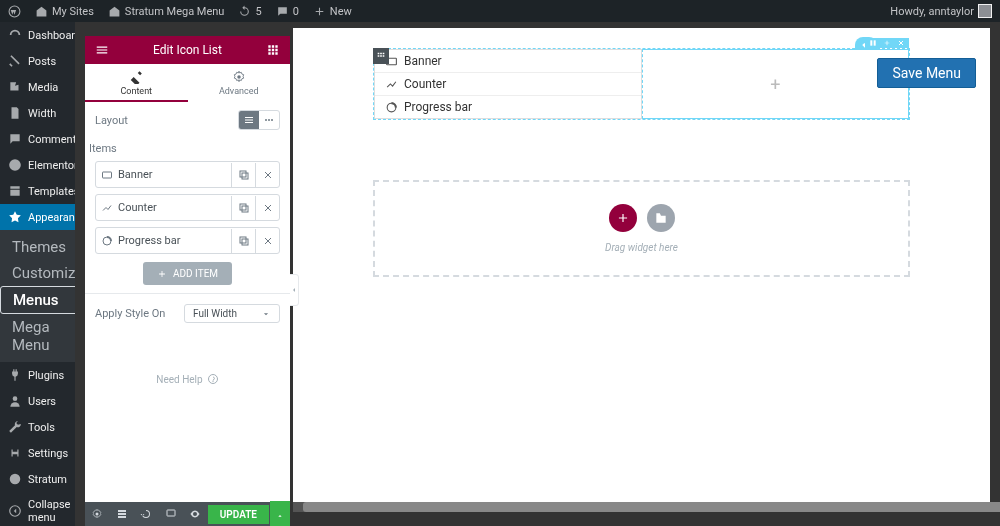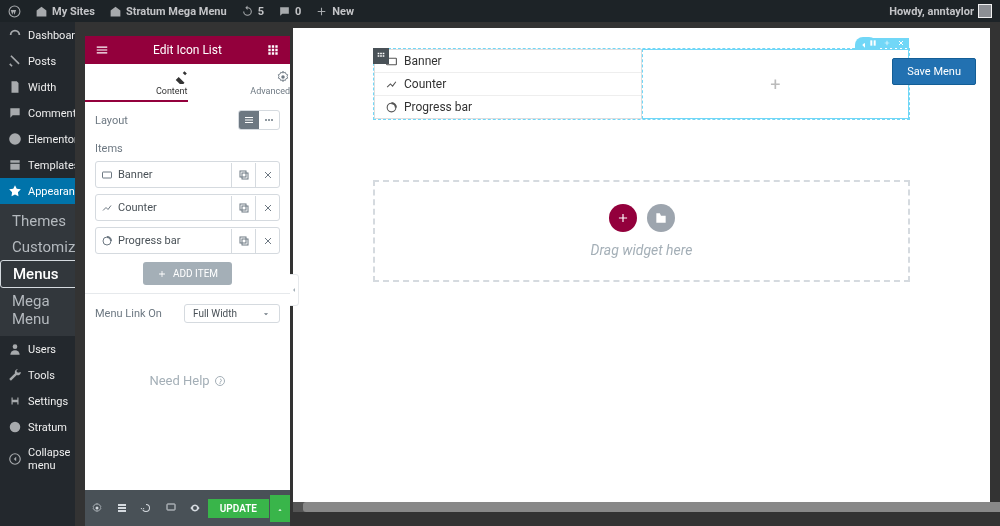--- a/index.html
+++ b/index.html
@@ -1,73 +1,73 @@
 <!DOCTYPE html>
 <html><head>
 <meta charset="utf-8">
 <style>
 * { box-sizing: border-box; margin: 0; padding: 0; font-family: -apple-system, BlinkMacSystemFont, "Segoe UI", Roboto, Arial, sans-serif; }
 body { width: 1000px; height: 526px; overflow: hidden; background: #1e1e1e; position: relative; }
 
 
 .wpbar { height: 22px; background: #1d2327; color: #c3c4c7; display: flex; align-items: center; justify-content: space-between; font-size: 11px; padding: 0 8px; }
 .wpbar .left, .wpbar .right { display: flex; align-items: center; gap: 14px; }
-.wpbar .itm { display: flex; align-items: center; gap: 4px; cursor: pointer; font-weight: bold; }
+.wpbar .itm { display: flex; align-items: center; gap: 4px; cursor: pointer; }
 .wpbar .itm svg { width: 13px; height: 13px; fill: #a7aaad; }
 .wpbar .avatar { width: 14px; height: 14px; background: #8c8f94; border: 1px solid #f0f0f1; }
 
 
 .wpside { position: absolute; top: 22px; left: 0; width: 94px; bottom: 0; background: #23282d; color: #eee; font-size: 11px; }
 .wpside .mrow { display: flex; align-items: center; gap: 6px; padding: 6px 8px; cursor: pointer; }
 .wpside .mrow.active { background: #0073aa; color: #fff; }
 .wpside .mrow svg { width: 14px; height: 14px; fill: #a7aaad; flex-shrink: 0; }
 .wpside .mrow.active svg { fill: #fff; }
 .wpside .sub { background: #32373c; padding: 4px 0; }
 .wpside .srow { padding: 4px 8px 4px 12px; font-size: 15px; color: #b4b9be; cursor: pointer; }
 .wpside .srow.sel { color: #fff; font-weight: 500; }
 
 
 .overlay { position: absolute; top: 22px; left: 75px; right: 0; bottom: 0; background: #333; }
 .close-x { position: absolute; top: 6px; right: 18px; color: #fff; font-size: 22px; cursor: pointer; z-index: 20; }
-.save-menu { position: absolute; top: 36px; right: 24px; background: #2271b1; color: #fff; padding: 6px 14px; font-size: 11px; border: 1px solid #135e96; border-radius: 2px; cursor: pointer; z-index: 18; }
+.save-menu { position: absolute; top: 36px; right: 24px; background: #2271b1; color: #fff; padding: 6px 14px; font-size: 14px; border: 1px solid #135e96; border-radius: 2px; cursor: pointer; z-index: 18; }
 
 
 .elpanel { position: absolute; top: 6px; left: 10px; width: 205px; bottom: 0; background: #e6e9ec; display: flex; flex-direction: column; z-index: 15; margin-top: 8px; }
 .elhead { height: 28px; background: #93003c; display: flex; align-items: center; color: #fff; font-size: 12px; }
 .elhead .burger, .elhead .grid { width: 34px; display: flex; align-items: center; justify-content: center; cursor: pointer; }
 .elhead .title { flex: 1; text-align: center; }
 .elhead svg { width: 14px; height: 14px; fill: #fff; }
 .eltabs { display: flex; background: #fff; font-size: 9px; color: #6d7882; }
-.eltabs .tab { flex: 1; display: flex; flex-direction: column; align-items: flex-end; gap: 2px; padding: 6px 0 4px; border-bottom: 2px solid transparent; cursor: pointer; }
+.eltabs .tab { flex: 1; display: flex; flex-direction: column; align-items: center; gap: 2px; padding: 6px 0 4px; border-bottom: 2px solid transparent; cursor: pointer; }
 .eltabs .tab.active { color: #333; border-bottom-color: #93003c; }
 .eltabs .tab svg { width: 14px; height: 14px; fill: currentColor; }
 .elbody { flex: 1; overflow: auto; background: #fff; font-size: 11px; color: #495157; }
 .section-head { display: flex; align-items: center; gap: 6px; padding: 8px 10px; font-weight: 600; border-bottom: 1px solid #e6e9ec; }
 .ctlrow { display: flex; align-items: center; justify-content: space-between; padding: 8px 10px; }
 .ctllabel { color: #6d7882; }
 .seg { display: inline-flex; border: 1px solid #d5dadf; border-radius: 3px; overflow: hidden; }
 .seg span { width: 20px; height: 18px; display: flex; align-items: center; justify-content: center; cursor: pointer; }
 .seg span.on { background: #6d7882; color: #fff; }
 .seg span svg { width: 12px; height: 12px; fill: currentColor; color: #6d7882; }
 .seg span.on svg { color: #fff; }
-.items-label { padding: 4px 10px 6px; color: #6d7882; }
+.items-label { padding: 4px 4px 6px; color: #6d7882; }
 .itemcard { margin: 0 10px 6px; border: 1px solid #d5dadf; background: #fff; display: flex; align-items: center; border-radius: 3px; font-size: 11px; }
 .itemcard .iic { width: 22px; display: flex; align-items: center; justify-content: center; }
 .itemcard .iic svg { width: 12px; height: 12px; fill: #6d7882; }
 .itemcard .nm { flex: 1; padding: 6px 0; color: #495157; }
 .itemcard .act { width: 24px; border-left: 1px solid #d5dadf; display: flex; align-items: center; justify-content: center; height: 100%; padding: 6px 0; cursor: pointer; }
 .itemcard .act svg { width: 12px; height: 12px; fill: #6d7882; }
 .additem { margin: 8px auto; display: flex; align-items: center; gap: 6px; background: #a4afb7; color: #fff; font-size: 10px; padding: 6px 14px; border-radius: 3px; cursor: pointer; width: fit-content; }
 .additem svg { width: 10px; height: 10px; fill: #fff; }
 .linkrow { display: flex; align-items: center; justify-content: space-between; padding: 10px; border-top: 1px solid #e6e9ec; }
 .sel { border: 1px solid #d5dadf; border-radius: 3px; padding: 3px 8px; font-size: 10px; display: flex; align-items: center; gap: 8px; color: #495157; cursor: pointer; min-width: 96px; justify-content: space-between; }
 .sel svg { width: 10px; height: 10px; fill: #6d7882; }
-.help { text-align: center; color: #a4afb7; font-size: 13px; padding: 40px 0; display: flex; align-items: center; justify-content: center; gap: 4px; }
+.help { text-align: center; color: #a4afb7; font-size: 10px; padding: 40px 0; display: flex; align-items: center; justify-content: center; gap: 4px; }
 .help svg { width: 12px; height: 12px; fill: #a4afb7; }
-.elfoot { height: 36px; background: #495157; display: flex; align-items: center; }
+.elfoot { height: 24px; background: #495157; display: flex; align-items: center; }
 .elfoot .fbtn { width: 26px; display: flex; align-items: center; justify-content: center; color: #d5dadf; cursor: pointer; }
 .elfoot .fbtn svg { width: 12px; height: 12px; fill: #d5dadf; }
 .elfoot .spacer { flex: 1; }
 .elfoot .update { background: #39b54a; color: #fff; font-size: 10px; font-weight: 600; padding: 4px 12px; cursor: pointer; }
 .elfoot .upcaret { background: #39b54a; padding: 4px 6px; margin-left: 1px; cursor: pointer; }
 .elfoot .upcaret svg { width: 8px; height: 8px; fill: #fff; }
 
 
 .canvas { position: absolute; top: 6px; left: 218px; right: 10px; bottom: 14px; background: #fff; z-index: 12; }
 .canvas-scroll { position: absolute; left: 0; right: 0; bottom: 0; height: 10px; background: #555; }
@@ -89,21 +89,21 @@
 .listrow { display: flex; align-items: center; gap: 6px; padding: 4px 10px; border-bottom: 1px solid #eee; font-size: 12px; color: #333; }
 .listrow:last-child { border-bottom: none; }
 .listrow svg { width: 13px; height: 13px; fill: #555; }
 
 .dropzone { margin: 60px 80px 0; border: 2px dashed #d5dadf; padding: 22px; display: flex; flex-direction: column; align-items: center; gap: 10px; }
 .dzbtns { display: flex; gap: 10px; }
 .circ { width: 28px; height: 28px; border-radius: 50%; display: flex; align-items: center; justify-content: center; cursor: pointer; }
 .circ.pink { background: #93003c; }
 .circ.grey { background: #9da5ae; }
 .circ svg { width: 14px; height: 14px; fill: #fff; }
-.dztxt { color: #a4afb7; font-size: 14px; font-style: italic; }
+.dztxt { color: #a4afb7; font-size: 10px; font-style: italic; }
 </style>
 </head>
 <body>
 
 <div class="wpbar">
   <div class="left">
     <div class="itm">
         <svg viewBox="0 0 24 24">
           <circle cx="12" cy="12" r="10" fill="none" stroke="#a7aaad" stroke-width="2"></circle>
           <path d="M5 9l3 9 2-6 2 6 3-9"></path>
@@ -153,20 +153,26 @@
       <svg viewBox="0 0 24 24">
         <path d="M12 3a9 9 0 0 0-9 9h3a6 6 0 1 1 12 0h3a9 9 0 0 0-9-9z"></path>
       </svg>
       <span>Dashboard</span>
     </div>
   <div class="mrow">
       <svg viewBox="0 0 24 24">
         <path d="M4 4l14 14 2-2L6 2zM2 18l4 4 2-2-4-4z"></path>
       </svg>
       <span>Posts</span>
+    </div>
+  <div class="mrow">
+      <svg viewBox="0 0 24 24">
+        <path d="M4 4h10l-2 6 6-2v10H4z"></path>
+      </svg>
+      <span>Media</span>
     </div>
   <div class="mrow">
       <svg viewBox="0 0 24 24">
         <path d="M6 2h9l3 3v17H6z"></path>
       </svg>
       <span>Width</span>
     </div>
   <div class="mrow">
       <svg viewBox="0 0 24 24">
         <path d="M4 4h16v12H8l-4 4z"></path>
@@ -192,20 +198,26 @@
       <span>Appearance</span>
     </div>
   <div class="sub">
     <div class="srow">Themes</div>
     <div class="srow">Customize</div>
     <div class="srow sel">Menus</div>
     <div class="srow">Mega Menu</div>
   </div>
   <div class="mrow">
       <svg viewBox="0 0 24 24">
+        <path d="M9 2v4H7v4a5 5 0 0 0 4 4.9V22h2v-7.1A5 5 0 0 0 17 10V6h-2V2h-2v4h-2V2z"></path>
+      </svg>
+      <span>Plugins</span>
+    </div>
+  <div class="mrow">
+      <svg viewBox="0 0 24 24">
         <circle cx="12" cy="8" r="4"></circle>
         <path d="M4 22a8 8 0 0 1 16 0z"></path>
       </svg>
       <span>Users</span>
     </div>
   <div class="mrow">
       <svg viewBox="0 0 24 24">
         <path d="M22 7a5 5 0 0 1-7 5L5 22l-3-3L12 9a5 5 0 0 1 5-7l-3 3 3 3z"></path>
       </svg>
       <span>Tools</span>
@@ -344,21 +356,21 @@
       </div>
 
       <div class="additem">
           <svg viewBox="0 0 24 24">
             <path d="M11 5h2v6h6v2h-6v6h-2v-6H5v-2h6z"></path>
           </svg>
           <span>ADD ITEM</span>
         </div>
 
       <div class="linkrow">
-        <span class="ctllabel">Menu Link On</span>
+        <span class="ctllabel">Apply Style On</span>
         <span class="sel">
             <span>Full Width</span>
             <svg viewBox="0 0 24 24">
               <path d="M7 10l5 5 5-5z"></path>
             </svg>
           </span>
       </div>
 
       <div class="help">
           <span>Need Help</span>

